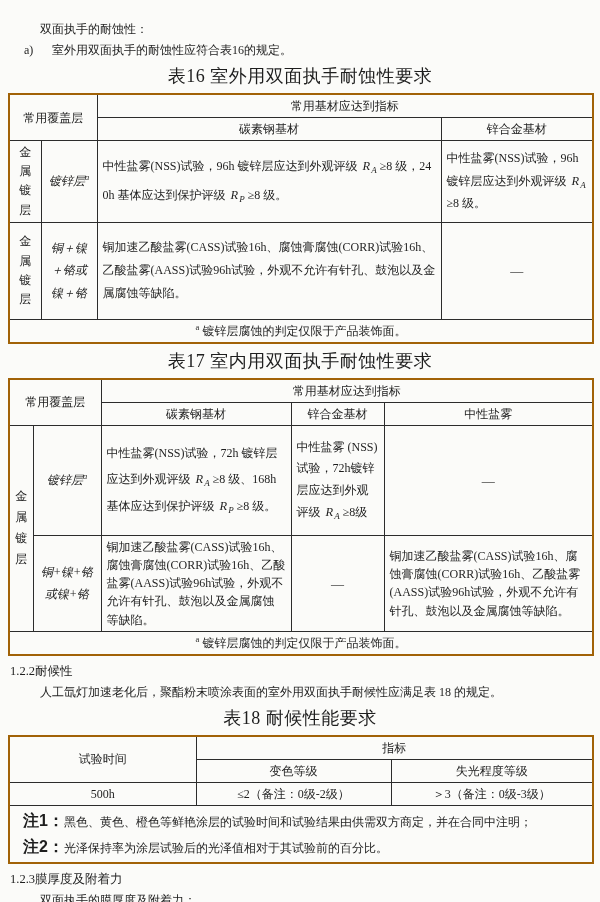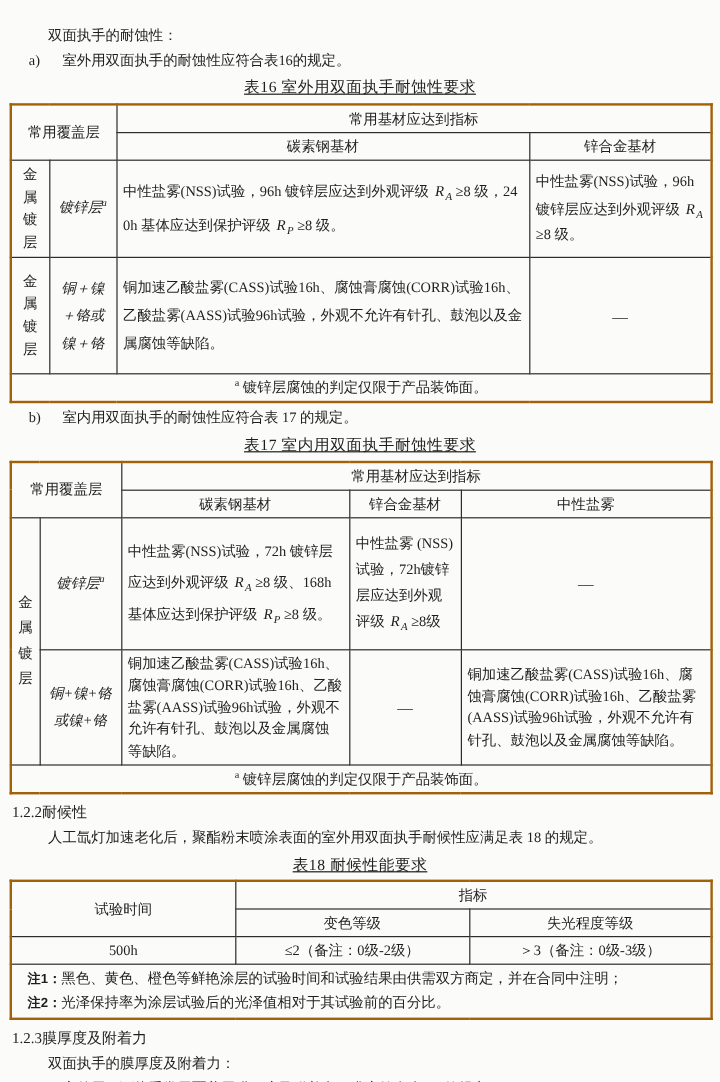--- a/index.html
+++ b/index.html
@@ -11,21 +11,21 @@
     font-size: 12px;
     line-height: 1.5;
   }
   .content { padding: 16px 8px 0 8px; }
 
   .line1 { margin: 4px 0 2px 32px; }
   .list-item { margin: 3px 0 3px 16px; }
   .list-label { display: inline-block; min-width: 14px; margin-right: 14px; }
   .clause { margin: 6px 0 2px 2px; font-size: 12.5px; }
   .para { margin: 2px 0 2px 32px; }
-  .caption { text-align: center; font-size: 13px; margin: 4px 0 3px 0; letter-spacing: 0.5px; text-decoration: underline; }
+  .caption { text-align: center; font-size: 18px; margin: 4px 0 3px 0; letter-spacing: 0.5px; }
 
   table.tbl {
     width: 584px; margin: 0;
     border-collapse: collapse; table-layout: fixed;
     border: 2px solid #a16207;
   }
   .tbl th, .tbl td {
     border: 1px solid #2c2c2c;
     font-weight: normal;
     padding: 2px 5px;
@@ -41,21 +41,21 @@
   .lh-sm { line-height: 1.52; }
   .layer-cell { line-height: 1.9; padding: 2px 6px; font-style: italic; }
   .group-cell { line-height: 1.6; padding: 2px 4px; }
   .vert { line-height: 1.75; padding: 2px 5px; }
   .dash-cell { font-size: 13px; }
   .footnote-cell { text-align: center; padding: 3px 6px 3px 26px; }
   sup { font-size: 8.5px; line-height: 0; }
   sub { font-size: 9px; line-height: 0; font-style: italic; }
   .var { font-style: italic; font-size: 12.5px; padding: 0 1px 0 2px; }
   .note-line { text-align: left; line-height: 1.65; padding-left: 8px; }
-  .note-label { font-weight: bold; font-family: "Liberation Sans", sans-serif; font-size: 11px; }
+  .note-label { font-weight: bold; font-family: "Liberation Sans", sans-serif; font-size: 16px; }
   .notes-cell { padding: 4px 6px; }
 </style>
 </head>
 <body>
 
 <div class="content">
 
   <p class="line1">双面执手的耐蚀性：</p>
 
   <p class="list-item">
@@ -91,23 +91,20 @@
         <td class="c layer-cell">铜＋镍＋铬或镍＋铬</td>
         <td class="body-cell lh-md">铜加速乙酸盐雾(CASS)试验16h、腐蚀膏腐蚀(CORR)试验16h、乙酸盐雾(AASS)试验96h试验，外观不允许有针孔、鼓泡以及金属腐蚀等缺陷。</td>
         <td class="c dash-cell">—</td>
       </tr>
       <tr style="height:21px">
         <td class="footnote-cell" colspan="4"><sup>a</sup> <span>镀锌层腐蚀的判定仅限于产品装饰面。</span></td>
       </tr>
     </tbody>
   </table>
 
-  <p class="list-item">
-    <span class="list-label">b)</span><span>室内用双面执手的耐蚀性应符合表 17 的规定。</span>
-  </p>
 
   <p class="caption">表17 室内用双面执手耐蚀性要求</p>
 
   <table class="tbl">
     <colgroup>
         <col style="width:24px">
         <col style="width:68px">
         <col style="width:190px">
         <col style="width:93px">
         <col style="width:209px">

